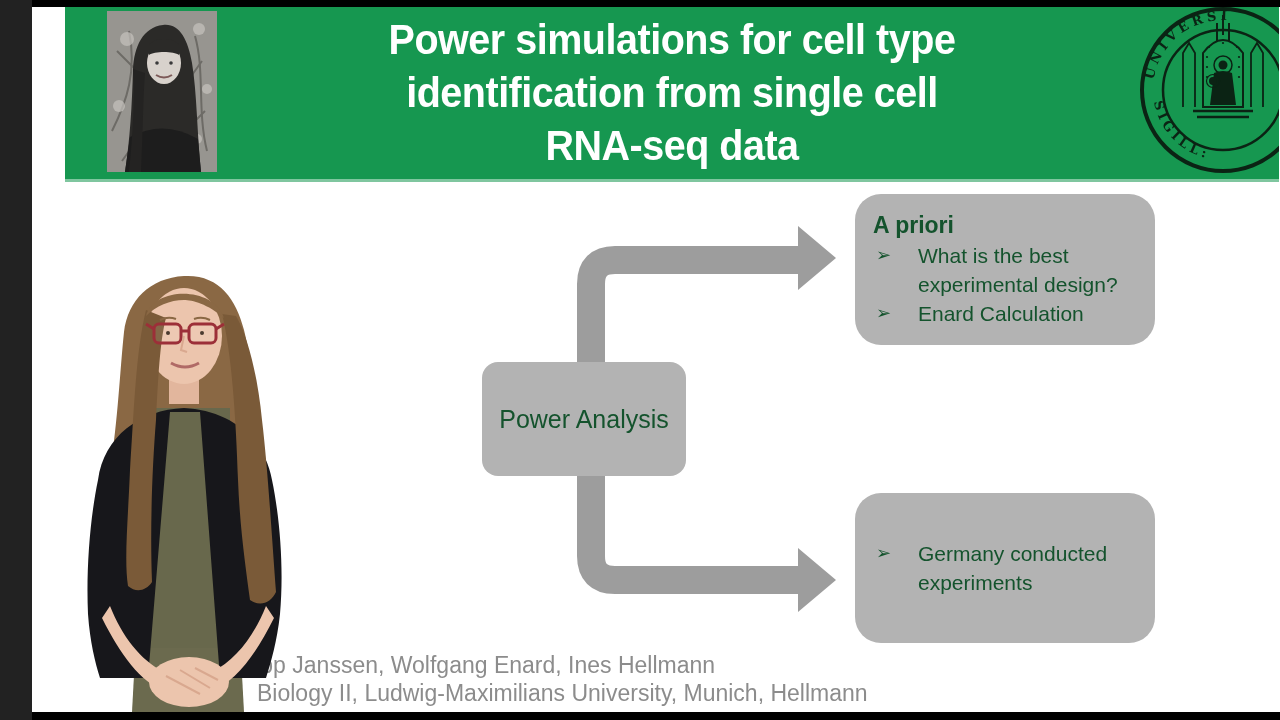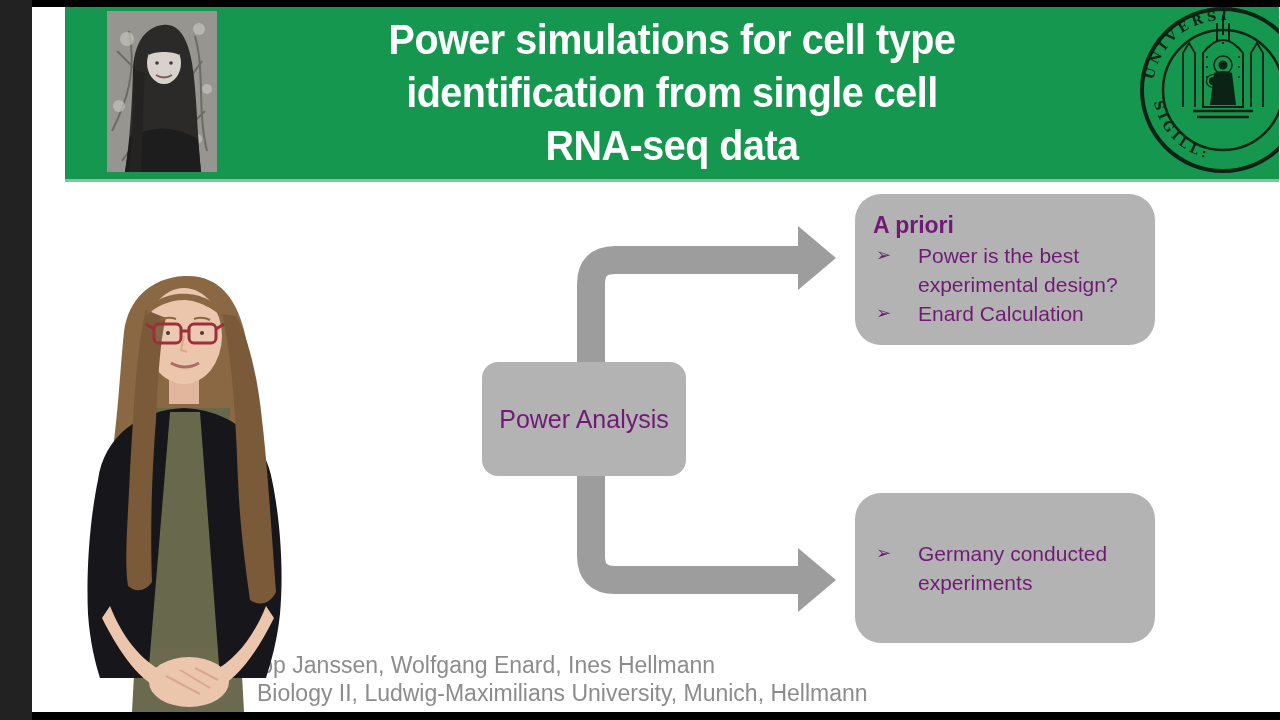--- a/index.html
+++ b/index.html
@@ -18,21 +18,21 @@
   #title{
     position:absolute;left:257px;top:6px;width:700px;text-align:center;
     color:#ffffff;font-weight:bold;font-size:42px;line-height:53px;
     letter-spacing:-0.5px;transform:scaleX(0.94);transform-origin:50% 0;
   }
   #portrait{position:absolute;left:42px;top:4px;width:110px;height:161px;}
   #seal{position:absolute;left:1072px;top:0;width:142px;height:175px;}
 
   
   #arrows{position:absolute;left:0;top:0;width:1280px;height:720px;pointer-events:none;}
-  .gbox{position:absolute;background:#b3b3b3;color:#701a75;}
+  .gbox{position:absolute;background:#b3b3b3;color:#14532d;}
   #power-box{
     left:450px;top:362px;width:204px;height:114px;border-radius:16px;
     display:flex;align-items:center;justify-content:center;font-size:25px;
   }
   .side-box{
     left:823px;width:300px;border-radius:26px;box-sizing:border-box;
     display:flex;flex-direction:column;justify-content:center;padding:10px 14px 10px 18px;
   }
   #apriori-box{top:194px;height:151px;}
   #apost-box{top:493px;height:150px;}
@@ -148,21 +148,21 @@
   </svg>
 
   <div id="power-box" class="gbox">
     <span>Power Analysis</span>
   </div>
 
   <div id="apriori-box" class="gbox side-box">
     <div class="box-title">A priori</div>
     <div class="bullet-row">
       <span class="bullet-glyph">➢</span>
-      <span class="bullet-text">Power is the best experimental design?</span>
+      <span class="bullet-text">What is the best experimental design?</span>
     </div>
     <div class="bullet-row">
       <span class="bullet-glyph">➢</span>
       <span class="bullet-text">Enard Calculation</span>
     </div>
   </div>
 
   <div id="apost-box" class="gbox side-box">
     <div class="bullet-row">
       <span class="bullet-glyph">➢</span>

